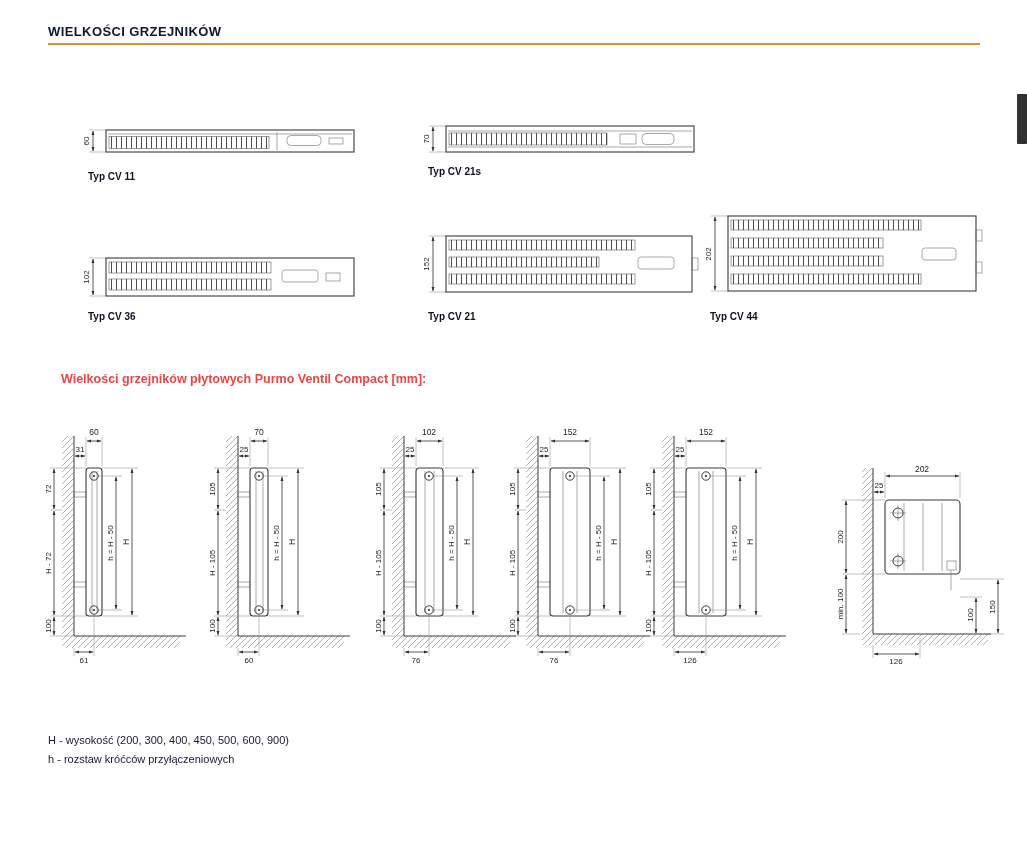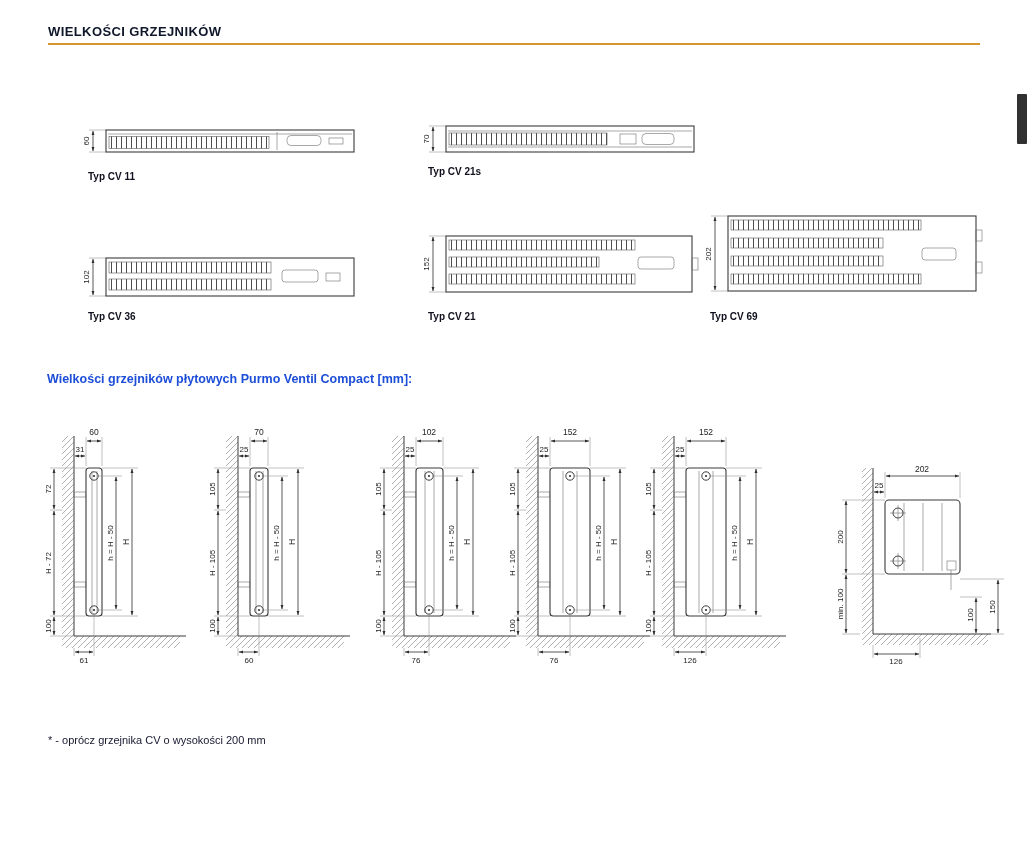--- a/index.html
+++ b/index.html
@@ -2,21 +2,21 @@
 <html><head>
 <meta charset="utf-8">
 <style>
   *{margin:0;padding:0;box-sizing:border-box}
   html,body{width:1027px;height:850px}
   body{background:#fff;font-family:"Liberation Sans",sans-serif;position:relative;overflow:hidden;color:#181830}
   .abs{position:absolute}
   .hdr{position:absolute;left:48px;top:24px;font-size:13px;font-weight:bold;letter-spacing:.4px;color:#0f172a}
   .rule{position:absolute;left:48px;top:43px;width:932px;height:2px;background:#D7942F}
   .pv-label{position:absolute;font-size:10px;font-weight:bold;color:#10101e}
-  .sec-head{position:absolute;left:47px;top:372px;font-size:12.5px;font-weight:bold;color:#1d4ed8}
+  .sec-head{position:absolute;left:61px;top:372px;font-size:12.5px;font-weight:bold;color:#ef4444}
   .legend{position:absolute;left:48px;top:731px;font-size:11px;color:#181830;line-height:19px}
   .artifact{position:absolute;left:1017px;top:94px;width:10px;height:50px;background:#151515;opacity:.88;border-radius:1px}
   svg{display:block}
   svg .ln{stroke:#3b3b3b;stroke-width:1;fill:none}
   svg .thin{stroke:#6e6e6e;stroke-width:.6;fill:none}
   svg .panel{fill:#fff;stroke:#3b3b3b;stroke-width:1.1}
   svg .finrow{fill:url(#fins);stroke:#5a5a5a;stroke-width:.6}
   svg .wall{fill:url(#hatch)}
   svg .exts line{stroke:#8d8d8d;stroke-width:.55}
   svg .dims line{stroke:#2e2e2e;stroke-width:.8}
@@ -136,21 +136,21 @@
     <rect class="panel" x="22" y="4" width="248" height="75"></rect>
     <rect class="finrow" x="25" y="8" width="190" height="10"></rect>
     <rect class="finrow" x="25" y="26" width="152" height="10"></rect>
     <rect class="finrow" x="25" y="44" width="152" height="10"></rect>
     <rect class="finrow" x="25" y="62" width="190" height="10"></rect>
     <rect class="thin" x="216" y="36" width="34" height="12" rx="3" fill="#fff"></rect>
     <rect class="thin" x="270" y="18" width="6" height="11" fill="#fff"></rect>
     <rect class="thin" x="270" y="50" width="6" height="11" fill="#fff"></rect>
   </svg>
 </div>
-<div class="pv-label" style="left:710px;top:311px">Typ CV 69</div>
+<div class="pv-label" style="left:710px;top:311px">Typ CV 44</div>
 
 <div class="sec-head">Wielkości grzejników płytowych Purmo Ventil Compact [mm]:</div>
 
 <div class="abs" style="left:46px;top:422px">
   <svg width="165" height="245" viewBox="0 0 165 245">
     <rect class="wall" x="16" y="14" width="12" height="212"></rect>
     <line class="ln" x1="28" y1="14" x2="28" y2="214"></line>
     <rect class="wall" x="28" y="214" width="106" height="12"></rect>
     <line class="ln" x1="28" y1="214" x2="140" y2="214"></line>
     <rect class="thin" x="28" y="70" width="12" height="5" fill="#fff"></rect>
@@ -440,14 +440,15 @@
     <text class="sm" x="43" y="26" text-anchor="middle">25</text>
     <text class="sm" x="7" y="75" text-anchor="middle" transform="rotate(-90 7 75)">200</text>
     <text class="sm" x="7" y="142" text-anchor="middle" transform="rotate(-90 7 142)">min. 100</text>
     <text class="sm" x="137" y="153" text-anchor="middle" transform="rotate(-90 137 153)">100</text>
     <text class="sm" x="159" y="145" text-anchor="middle" transform="rotate(-90 159 145)">150</text>
     <text class="sm" x="60" y="202" text-anchor="middle">126</text>
   </svg>
 </div>
 
 <div class="legend">
-  <div>* - oprócz grzejnika CV o wysokości 200 mm</div>
+  <div>H - wysokość (200, 300, 400, 450, 500, 600, 900)</div>
+  <div>h - rozstaw króćców przyłączeniowych</div>
 </div>
 
 </body></html>

